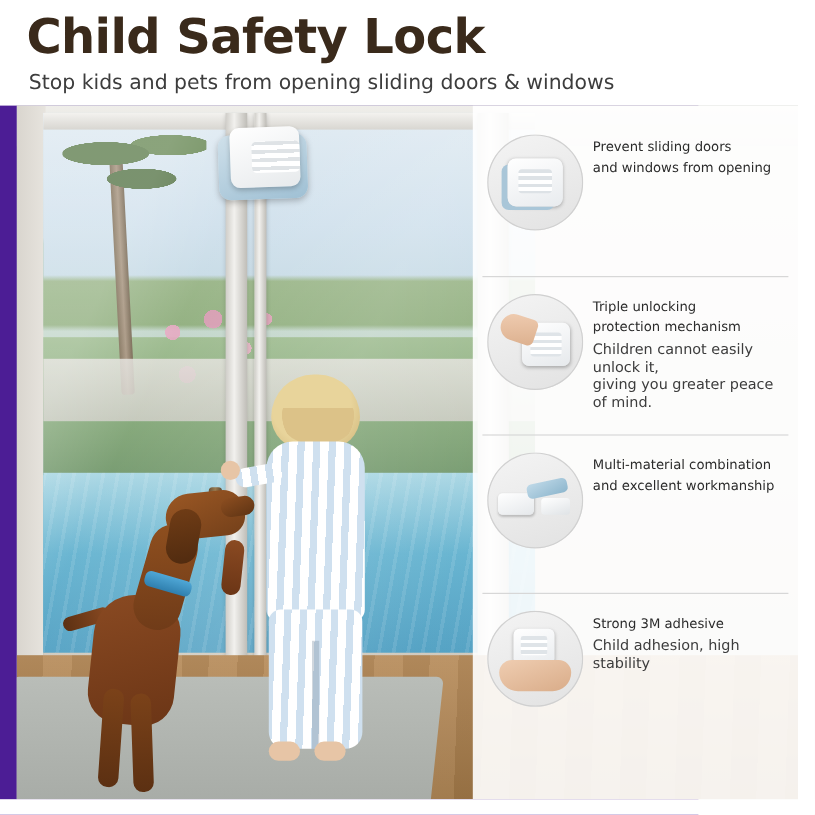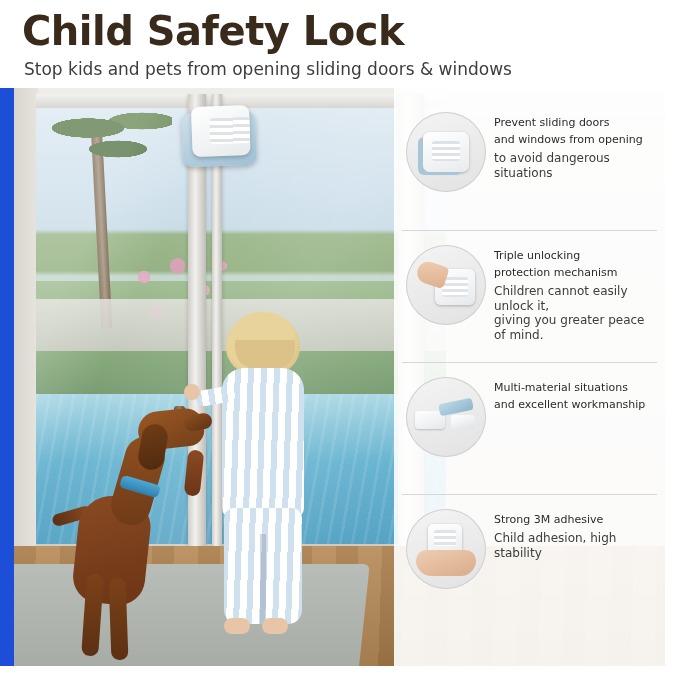--- a/index.html
+++ b/index.html
@@ -11,21 +11,21 @@
     width: 679px;
     height: 679px;
     font-family: "Liberation Sans", sans-serif;
     overflow: hidden;
   }
 
   #page {
     position: relative;
     width: 582px;
     height: 679px;
-    background: #1d4ed8;
+    background: #4c1d95;
   }
 
   
   .header {
     position: absolute;
     left: 0;
     top: 0;
     width: 679px;
     height: 88px;
     background: #ffffff;
@@ -576,21 +576,20 @@
 
     <div class="features">
 
       <div class="feature">
         <div class="thumb">
           <div class="lk lk1"></div>
         </div>
         <div class="ftext">
           <p class="fhead" style="white-space:pre-line">Prevent sliding doors
 and windows from opening</p>
-          <p class="fsub" style="white-space:pre-line">to avoid dangerous situations</p>
         </div>
       </div>
 
       <div class="feature">
         <div class="thumb">
           <div class="lk lk2">
             <div class="body"></div>
             <div class="finger"></div>
           </div>
         </div>
@@ -604,21 +603,21 @@
 
       <div class="feature">
         <div class="thumb">
           <div class="lk lk3">
             <div class="p1"></div>
             <div class="p2"></div>
             <div class="p3"></div>
           </div>
         </div>
         <div class="ftext">
-          <p class="fhead" style="white-space:pre-line">Multi-material situations
+          <p class="fhead" style="white-space:pre-line">Multi-material combination
 and excellent workmanship</p>
         </div>
       </div>
 
       <div class="feature">
         <div class="thumb">
           <div class="lk lk4">
             <div class="pad"></div>
             <div class="hand"></div>
           </div>

